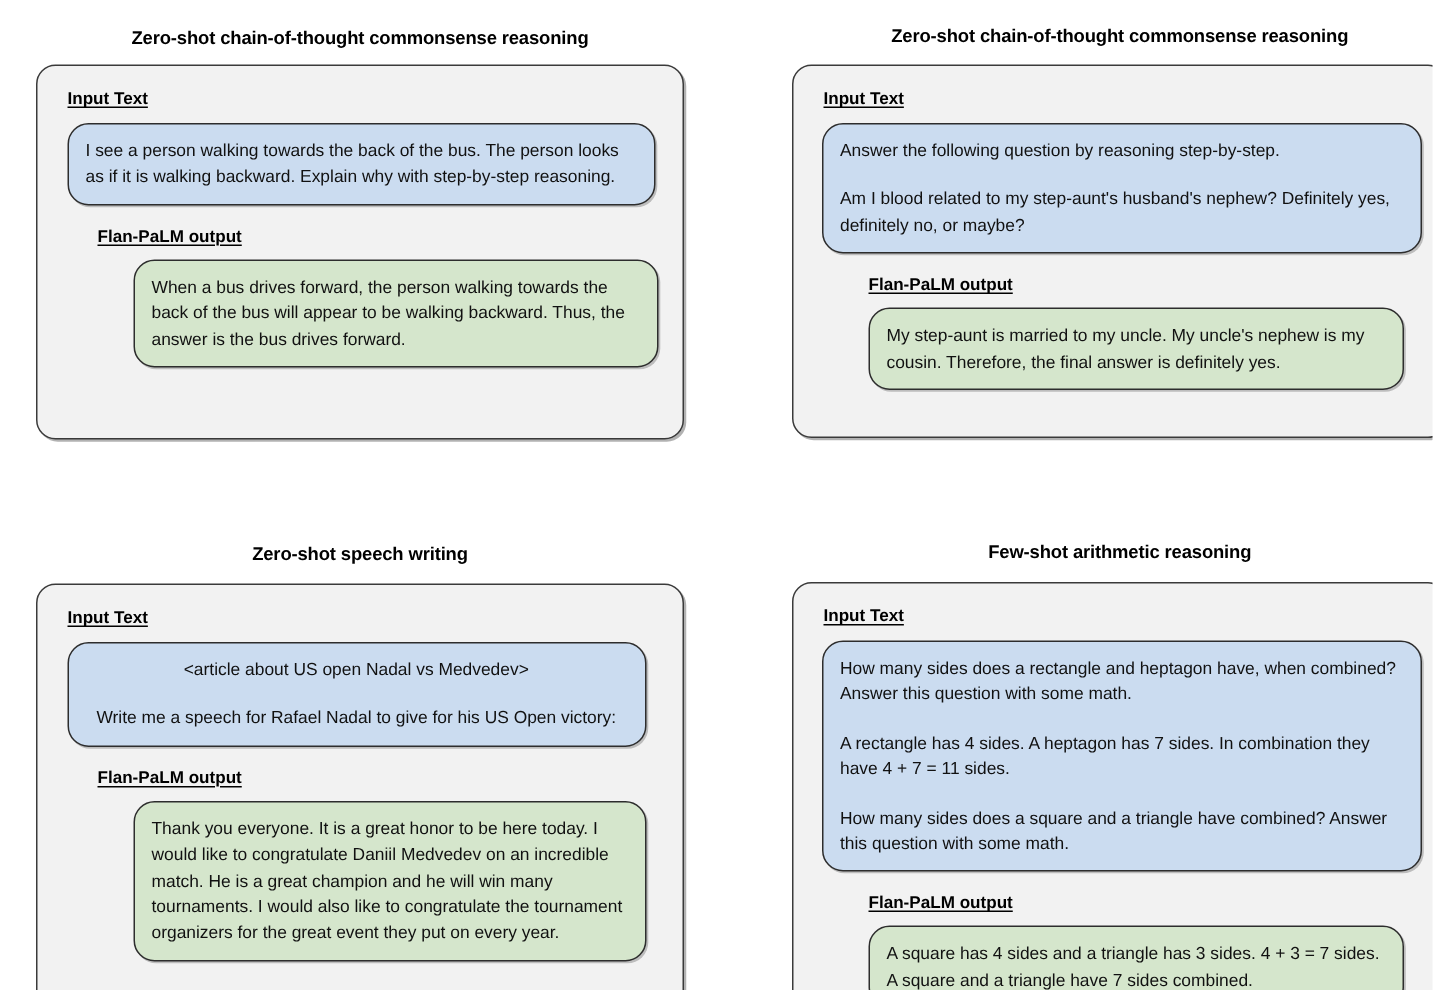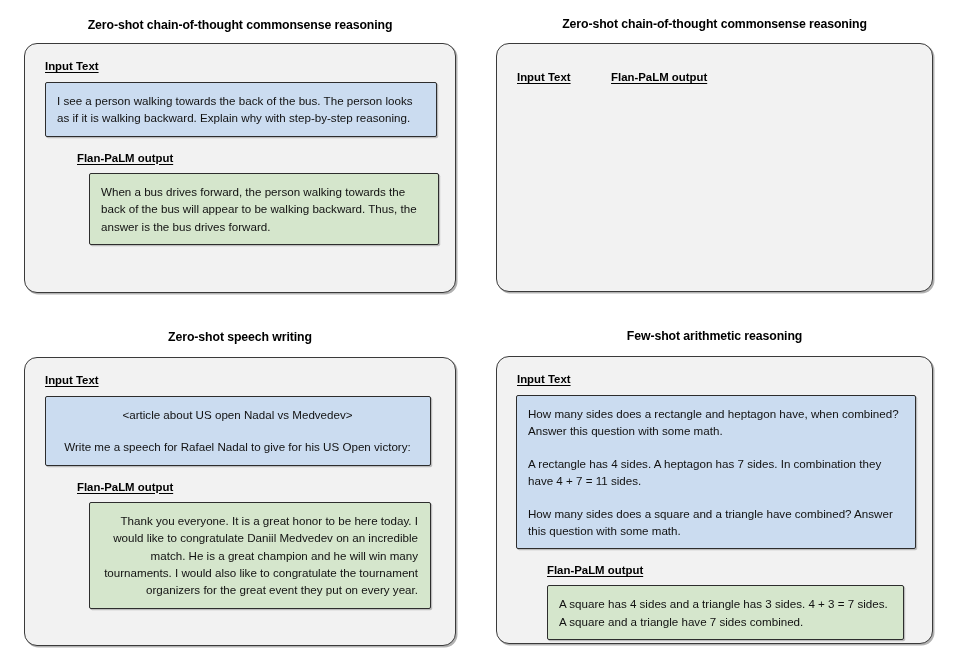--- a/index.html
+++ b/index.html
@@ -19,20 +19,21 @@
     width: 955px;
     height: 660px;
     box-sizing: border-box;
   }
   .grid {
     display: grid;
     grid-template-columns: 478px 477px;
     grid-template-rows: 318px 342px;
     width: 955px;
     height: 660px;
+    gap: 32px;
   }
   .cell {
     position: relative;
     box-sizing: border-box;
   }
   .cell-tl { padding: 18px 22px 0 24px; }
   .cell-tr { padding: 17px 22px 0 18px; }
   .cell-bl { padding: 12px 22px 0 24px; }
   .cell-br { padding: 11px 22px 0 18px; }
 
@@ -66,26 +67,26 @@
   .section-label {
     font-size: 11.4px;
     font-weight: bold;
     color: #000000;
     text-decoration: underline;
     text-underline-offset: 2px;
     display: inline-block;
     line-height: 14px;
   }
   .label-input { margin: 0 0 9px 6px; }
-  .label-output { margin: 14px 0 8px 38px; }
+  .label-output { margin: 14px 0 8px 26px; }
 
   .bubble {
     box-sizing: border-box;
     border: 1.2px solid #2d2d2d;
-    border-radius: 2px;
+    border-radius: 14px;
     font-size: 11.6px;
     line-height: 17.4px;
     color: #111111;
     padding: 9px 12px 9px 11px;
     box-shadow: 1.2px 1.2px 0 rgba(0,0,0,0.22);
   }
   .bubble p { margin: 0; }
   .bubble p + p { margin-top: 15px; }
 
   .bubble-input {
@@ -97,21 +98,21 @@
     background: #d5e6cc;
     margin-left: 50px;
     margin-right: 2px;
   }
 
   .cell-tr .bubble-input { margin-left: 5px; margin-right: 2px; }
   .cell-tr .bubble-output { margin-left: 36px; margin-right: 14px; }
   .cell-tr .label-output { margin-left: 36px; }
 
   .cell-bl .bubble-input { margin-right: 10px; text-align: center; }
-  .cell-bl .bubble-output { margin-right: 10px; text-align: right; }
+  .cell-bl .bubble-output { margin-right: 10px; }
 
   .cell-br .bubble-input { margin-left: 5px; margin-right: 2px; }
   .cell-br .bubble-output { margin-left: 36px; margin-right: 14px; }
   .cell-br .label-output { margin-left: 36px; }
 </style>
 </head>
 <body>
 
 <div class="figure">
   <div class="grid">
@@ -127,21 +128,28 @@
         <div class="bubble bubble-output">
           <p>When a bus drives forward, the person walking towards the back of the bus will appear to be walking backward. Thus, the answer is the bus drives forward.</p>
         </div>
       </div>
     </div>
 
     <div class="cell cell-tr">
       <div class="panel-title">Zero-shot chain-of-thought commonsense reasoning</div>
       <div class="panel">
         <div class="section-label label-input">Input Text</div>
+        <div class="bubble bubble-input">
+          <p>Answer the following question by reasoning step-by-step.</p>
+          <p>Am I blood related to my step-aunt's husband's nephew? Definitely yes, definitely no, or maybe?</p>
+        </div>
         <div class="section-label label-output">Flan-PaLM output</div>
+        <div class="bubble bubble-output">
+          <p>My step-aunt is married to my uncle. My uncle's nephew is my cousin. Therefore, the final answer is definitely yes.</p>
+        </div>
       </div>
     </div>
 
     <div class="cell cell-bl">
       <div class="panel-title">Zero-shot speech writing</div>
       <div class="panel">
         <div class="section-label label-input">Input Text</div>
         <div class="bubble bubble-input">
           <p>&lt;article about US open Nadal vs Medvedev&gt;</p>
           <p>Write me a speech for Rafael Nadal to give for his US Open victory:</p>

